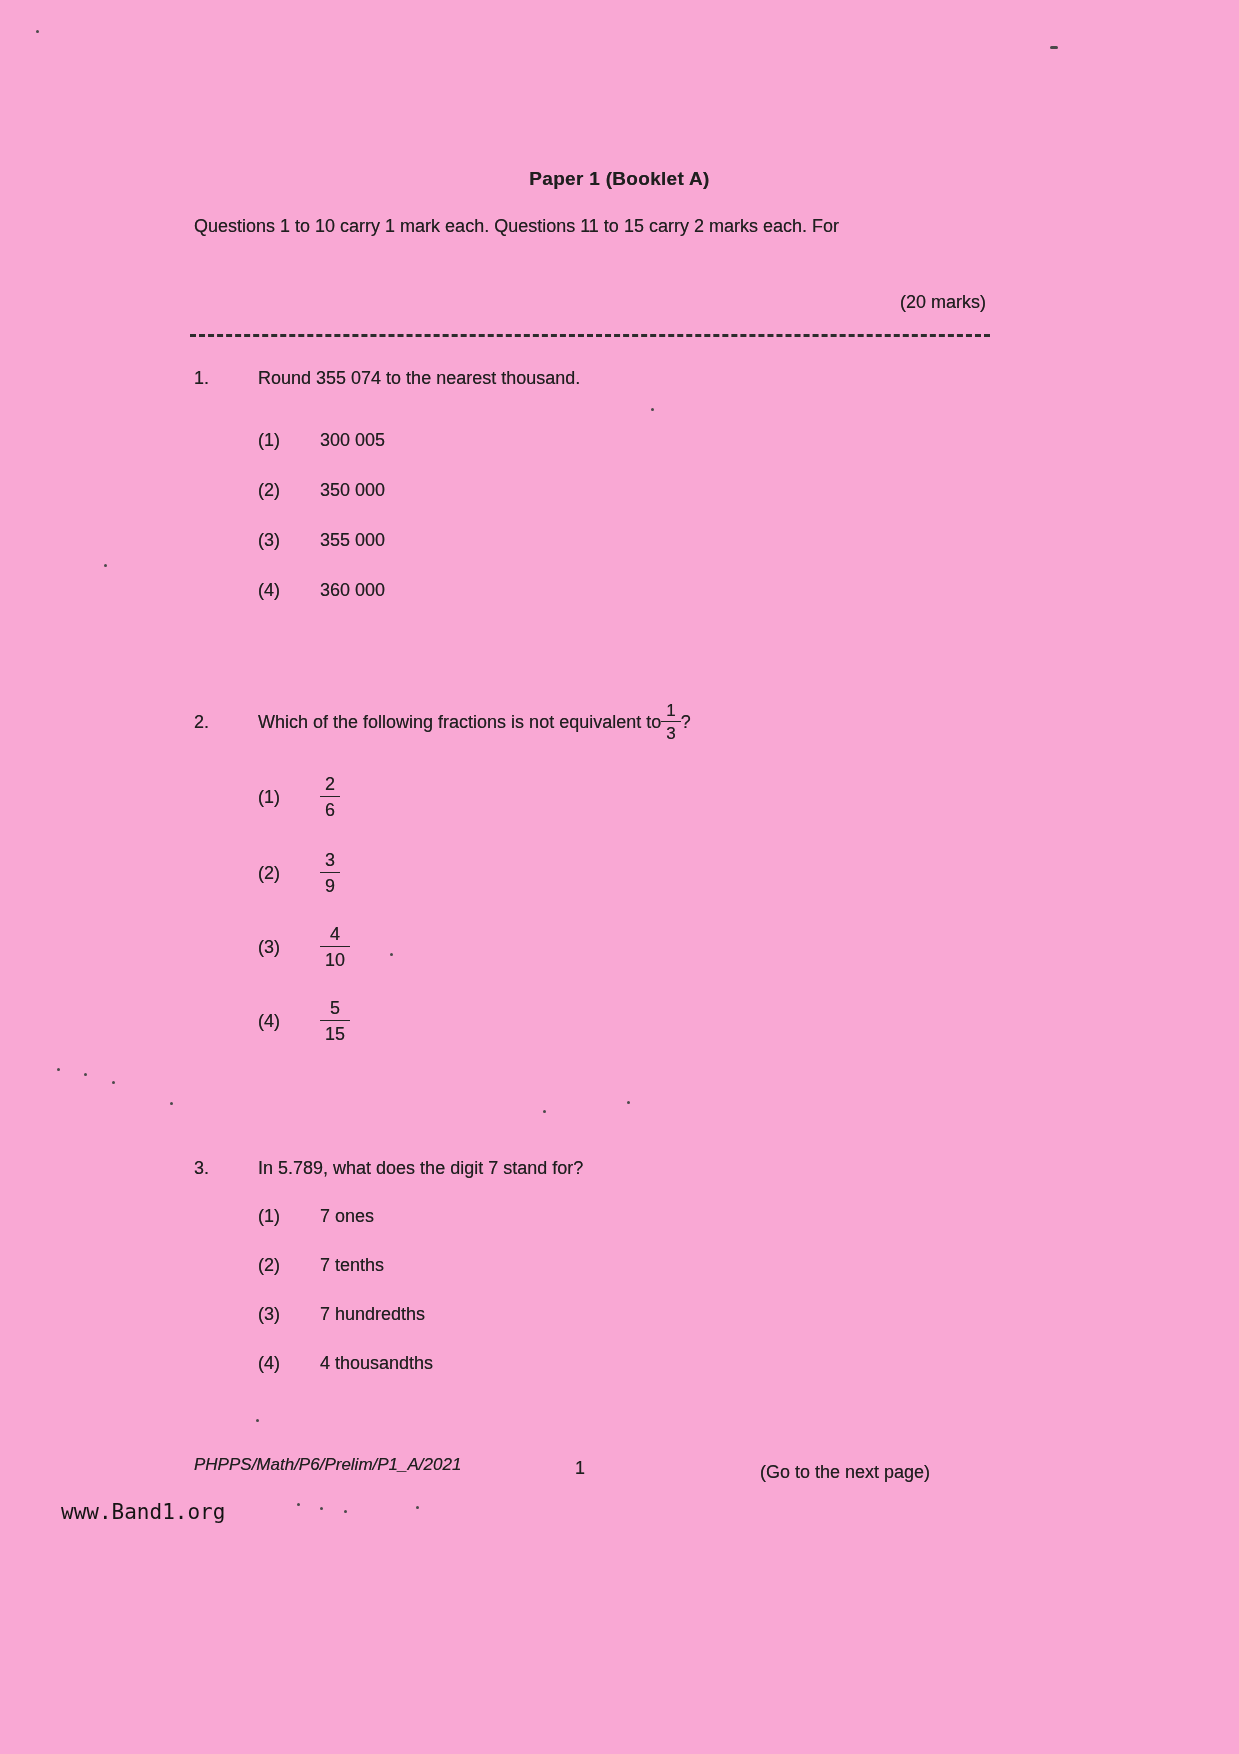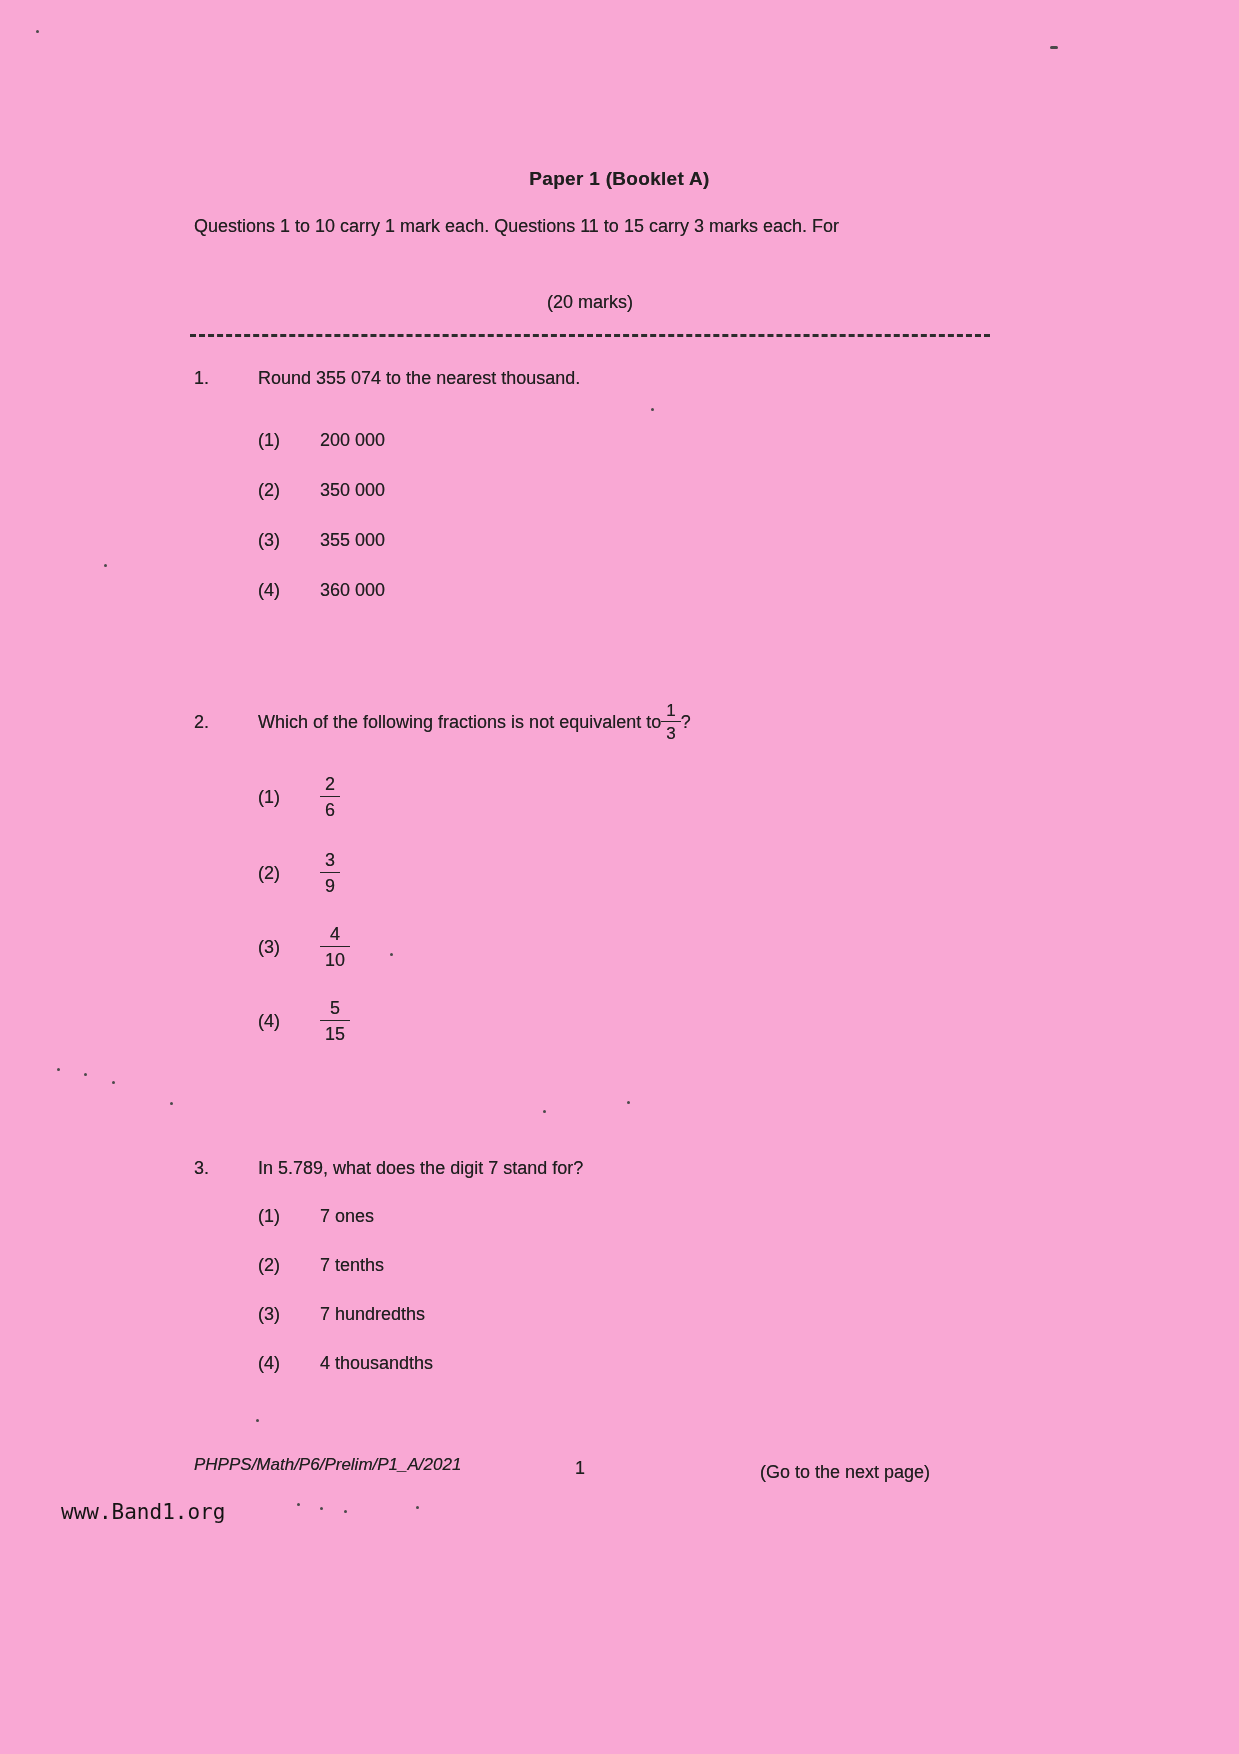--- a/index.html
+++ b/index.html
@@ -17,21 +17,21 @@
   .title {
     position:absolute; top:168px; left:0; width:100%;
     text-align:center; font-size:19px; font-weight:bold; letter-spacing:0.3px;
   }
   .instructions {
     position:absolute; top:214px; left:194px; width:800px;
     font-size:18px; line-height:1.42;
   }
   .marks {
     position:absolute; top:292px; left:194px; width:792px;
-    text-align:center; font-size:18px;
+    text-align:right; font-size:18px;
   }
   .divider {
     position:absolute; top:334px; left:190px; width:800px; height:0;
     border-top:3px dashed #2d2d2d;
   }
   .question {
     position:absolute; left:194px; font-size:18px;
     display:flex; align-items:center;
   }
   .qnum { width:64px; flex:0 0 64px; }
@@ -80,35 +80,35 @@
   <span class="dot" style="left:627px;top:1101px;width:3px;height:3px;"></span>
   <span class="dot" style="left:256px;top:1419px;width:3px;height:3px;"></span>
   <span class="dot" style="left:297px;top:1503px;width:3px;height:3px;"></span>
   <span class="dot" style="left:320px;top:1507px;width:3px;height:3px;"></span>
   <span class="dot" style="left:344px;top:1510px;width:3px;height:3px;"></span>
   <span class="dot" style="left:416px;top:1506px;width:3px;height:3px;"></span>
 
   <h1 class="title">Paper 1 (Booklet A)</h1>
 
   <div class="instructions">
-    <div>Questions 1 to 10 carry 1 mark each. Questions 11 to 15 carry 3 marks each. For</div>
+    <div>Questions 1 to 10 carry 1 mark each. Questions 11 to 15 carry 2 marks each. For</div>
   </div>
 
   <div class="marks">(20 marks)</div>
 
   <div class="divider"></div>
 
   <section class="question" style="top:368px;">
     <span class="qnum">1.</span>
     <span class="qtext">Round 355 074 to the nearest thousand.</span>
   </section>
 
   <div class="option" style="top:430px;">
     <span class="opt-label">(1)</span>
-    <span>200 000</span>
+    <span>300 005</span>
   </div>
   <div class="option" style="top:480px;">
     <span class="opt-label">(2)</span>
     <span>350 000</span>
   </div>
   <div class="option" style="top:530px;">
     <span class="opt-label">(3)</span>
     <span>355 000</span>
   </div>
   <div class="option" style="top:580px;">

